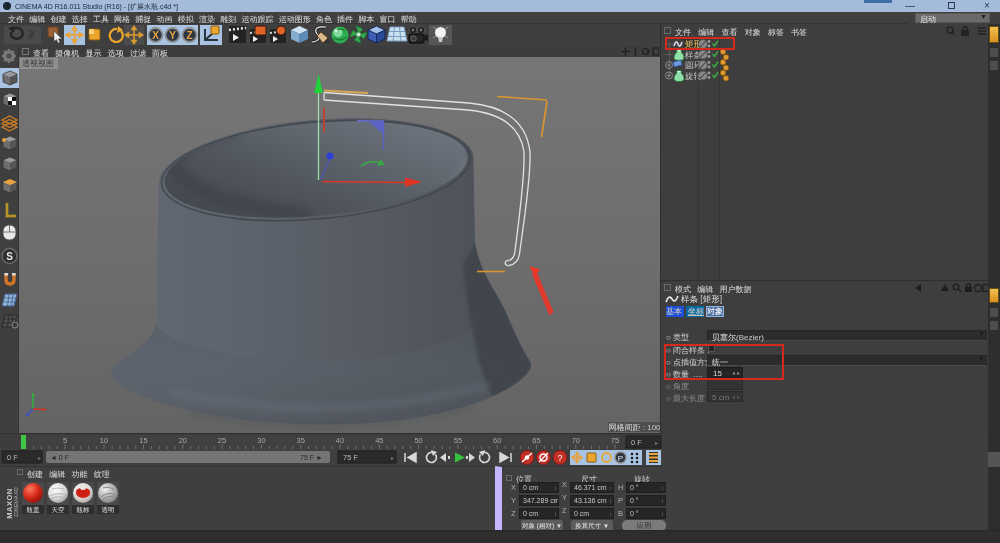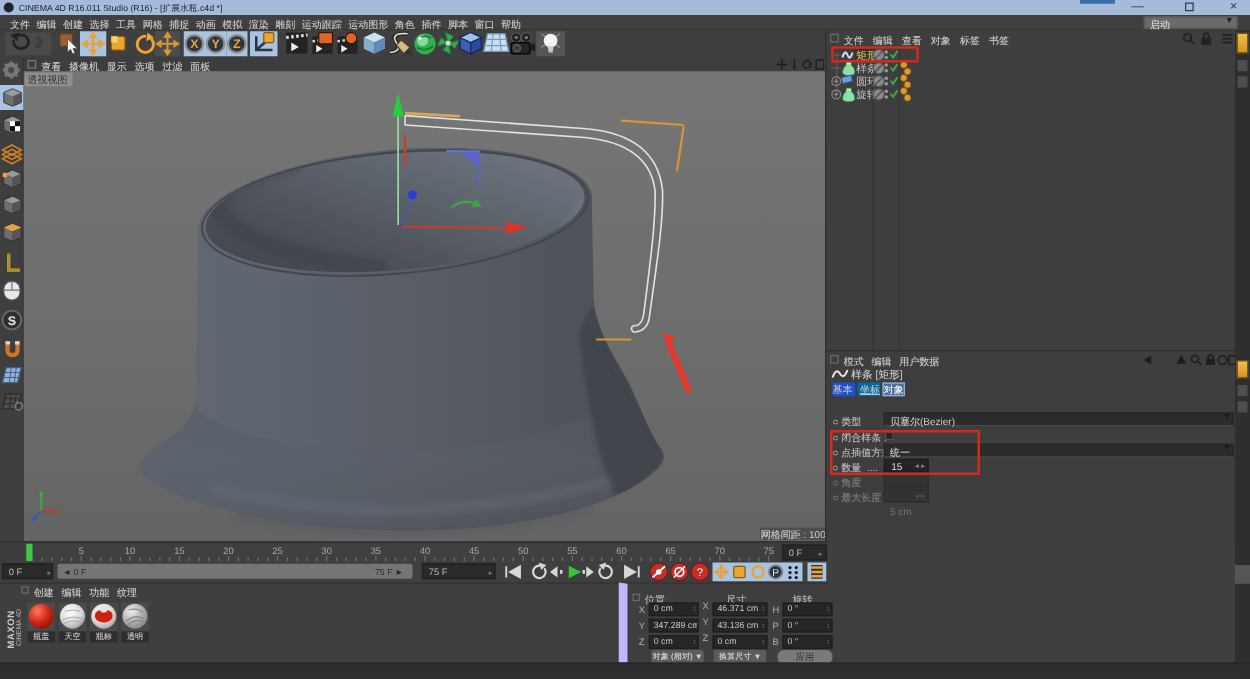--- a/index.html
+++ b/index.html
@@ -487,21 +487,21 @@
   </div>
   <div class="abs cjk" style="left:5px;top:88px;font-size:8px;color:#b8b8b8;">○ <span>数量</span> &nbsp;....</div>
   <div class="abs" style="left:46px;top:86px;width:36px;height:11px;background:#242424;border:1px solid #1d1d1d;">
     <span style="position:absolute;left:5px;top:1px;font-size:8px;color:#ddd;">15</span>
     <span style="position:absolute;right:1px;top:2px;font-size:5px;color:#888;">◄►</span>
   </div>
   <div class="abs cjk" style="left:5px;top:100px;font-size:8px;color:#6e6e6e;">○ <span>角度</span></div>
   <div class="abs" style="left:46px;top:98px;width:36px;height:11px;background:#333;border:1px solid #2a2a2a;"></div>
   <div class="abs cjk" style="left:5px;top:112px;font-size:8px;color:#6e6e6e;">○ <span>最大长度</span> .</div>
   <div class="abs" style="left:46px;top:110px;width:36px;height:11px;background:#333;border:1px solid #2a2a2a;">
-    <span style="position:absolute;left:4px;top:1px;font-size:8px;color:#777;margin-top:12px;">5 cm</span>
+    <span style="position:absolute;left:4px;top:1px;font-size:8px;color:#777;">5 cm</span>
     <span style="position:absolute;right:1px;top:2px;font-size:5px;color:#555;">◄►</span>
   </div>
 
   <div class="abs" style="left:3px;top:63px;width:120px;height:36px;border:2px solid #d42a1e;"></div>
 </div>
 
 <div class="abs" style="left:988px;top:24px;width:12px;height:519px;background:#2e2e2e;" id="rstrip">
   <div class="abs" style="left:1px;top:2px;width:10px;height:17px;background:linear-gradient(#f0c050,#d89020);border:1px solid #6a5010;"></div>
   <div class="abs" style="left:2px;top:24px;width:8px;height:9px;background:#4e4e4e;"></div>
   <div class="abs" style="left:2px;top:37px;width:8px;height:9px;background:#4e4e4e;"></div>

